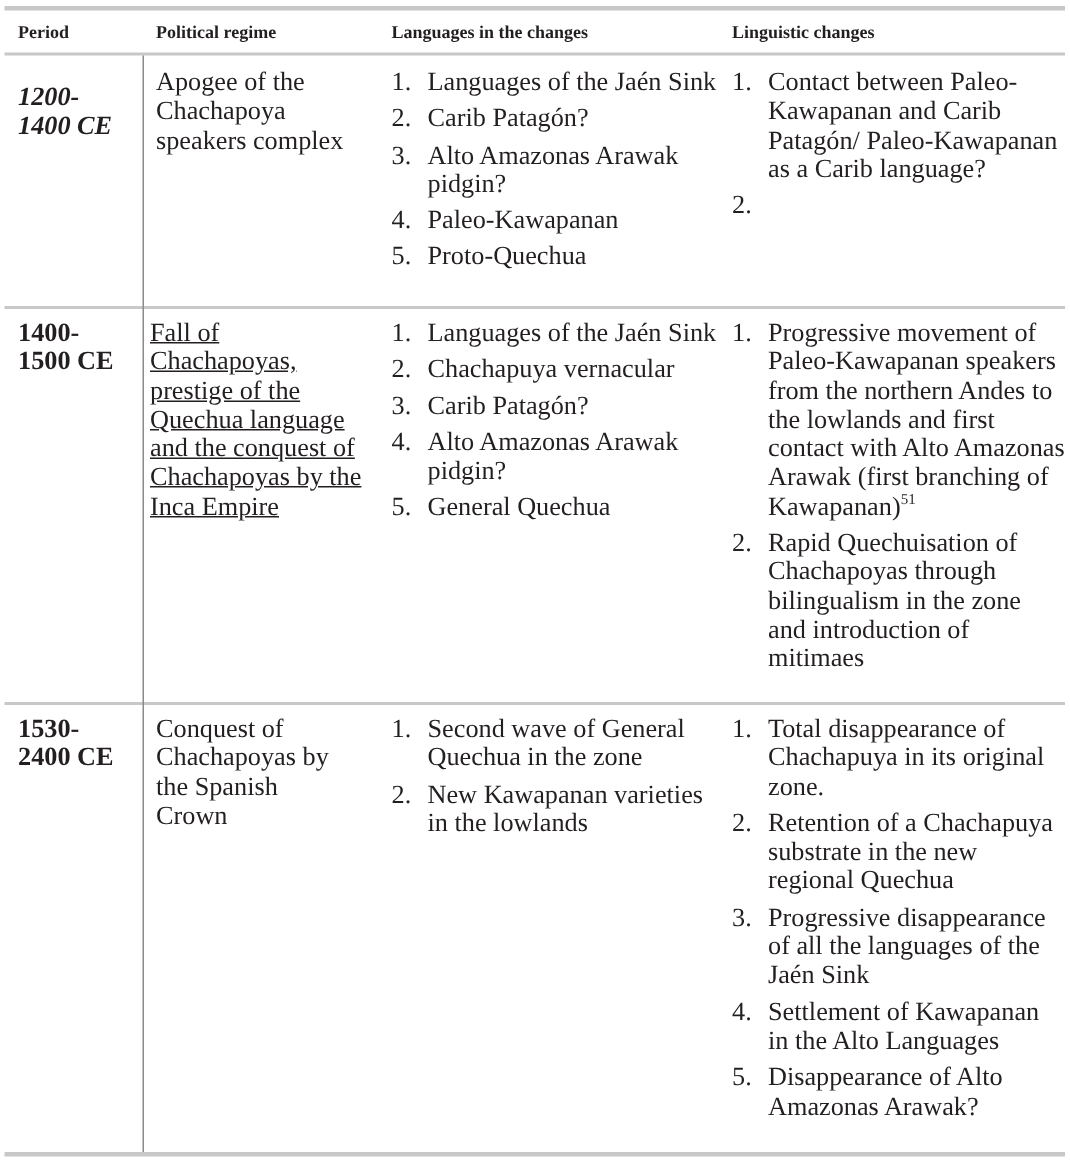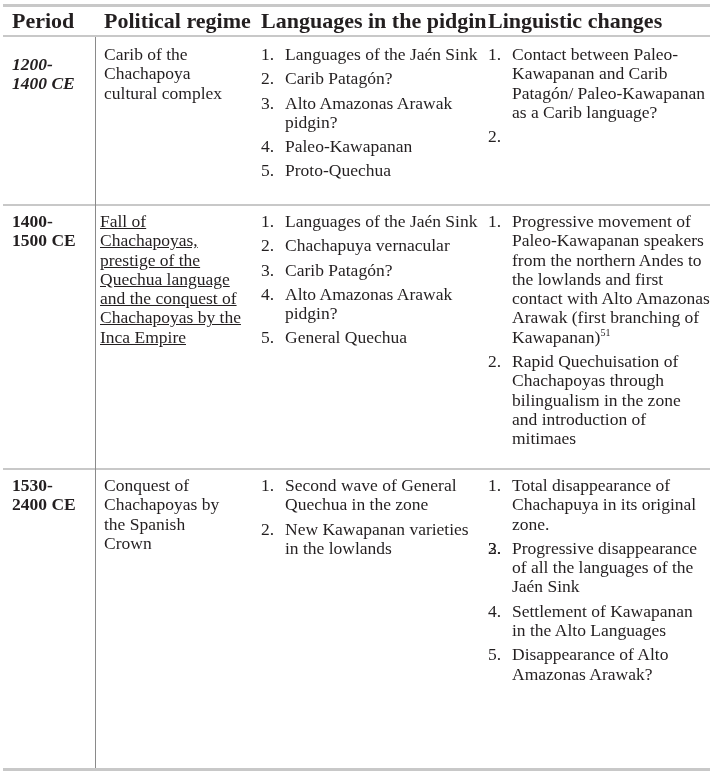--- a/index.html
+++ b/index.html
@@ -3,21 +3,21 @@
   <meta charset="utf-8">
   <style>
     html, body { margin: 0; padding: 0; background: #ffffff; }
     body { width: 713px; height: 775px; overflow: hidden; position: relative;
            font-family: "Liberation Serif", "DejaVu Serif", serif; color: #231f20; }
     .table { position: absolute; left: 3px; top: 4px; width: 707px; }
     .rule { position: absolute; left: 0; width: 707px; background: #c8c8c8; }
     .rule.thick { height: 3px; }
     .rule.thin { height: 2px; }
     .vline { position: absolute; left: 92px; width: 1px; background: #8a8a8a; }
-    .hdr { position: absolute; top: 7px; font-weight: bold; font-size: 22px; line-height: 20px; }
+    .hdr { position: absolute; top: 7px; font-weight: bold; font-size: 12px; line-height: 20px; }
     .cell { position: absolute; font-size: 17.5px; line-height: 19.3px; }
     .period { font-weight: bold; }
     ol { list-style: none; margin: 0; padding: 0; }
     li { position: relative; padding-left: 24px; margin: 0 0 5px 0; }
     li .num { position: absolute; left: 0; top: 0; }
     .sup { font-size: 10px; vertical-align: super; line-height: 0; }
   </style>
 </head>
 <body>
 
@@ -25,28 +25,28 @@
 
   <div class="rule thick" style="top:0px"></div>
   <div class="rule thin" style="top:31px"></div>
   <div class="rule thin" style="top:200px"></div>
   <div class="rule thin" style="top:464px"></div>
   <div class="rule thick" style="top:764px"></div>
   <div class="vline" style="top:33px; height:731px;"></div>
 
   <div class="hdr" style="left:9px">Period</div>
   <div class="hdr" style="left:101px">Political regime</div>
-  <div class="hdr" style="left:258px">Languages in the pidgin</div>
+  <div class="hdr" style="left:258px">Languages in the changes</div>
   <div class="hdr" style="left:485px">Linguistic changes</div>
 
   <div class="cell period" style="left:9px; top:51px; width:80px;font-style:italic;">
     <div>1200-</div>
     <div>1400 CE</div>
   </div>
-  <div class="cell" style="left:101px; top:41px; width:142px;">Carib of the Chachapoya cultural complex</div>
+  <div class="cell" style="left:101px; top:41px; width:142px;">Apogee of the Chachapoya speakers complex</div>
   <div class="cell" style="left:258px; top:41px; width:222px;">
     <ol>
       <li><span class="num">1.</span><span>Languages of the Jaén Sink</span></li>
       <li><span class="num">2.</span><span>Carib Patagón?</span></li>
       <li><span class="num">3.</span><span>Alto Amazonas Arawak pidgin?</span></li>
       <li><span class="num">4.</span><span>Paleo-Kawapanan</span></li>
       <li><span class="num">5.</span><span>Proto-Quechua</span></li>
     </ol>
   </div>
   <div class="cell" style="left:485px; top:41px; width:222px;">
@@ -84,19 +84,19 @@
   <div class="cell" style="left:101px; top:472px; width:125px;">Conquest of Chachapoyas by the Spanish Crown</div>
   <div class="cell" style="left:258px; top:472px; width:222px;">
     <ol>
       <li><span class="num">1.</span><span>Second wave of General Quechua in the zone</span></li>
       <li><span class="num">2.</span><span>New Kawapanan varieties in the lowlands</span></li>
     </ol>
   </div>
   <div class="cell" style="left:485px; top:472px; width:222px;">
     <ol>
       <li><span class="num">1.</span><span>Total disappearance of Chachapuya in its original zone.</span></li>
-      <li><span class="num">2.</span></li>
+      <li><span class="num">2.</span><span>Retention of a Chachapuya substrate in the new regional Quechua</span></li>
       <li><span class="num">3.</span><span>Progressive disappearance of all the languages of the Jaén Sink</span></li>
       <li><span class="num">4.</span><span>Settlement of Kawapanan in the Alto Languages</span></li>
       <li><span class="num">5.</span><span>Disappearance of Alto Amazonas Arawak?</span></li>
     </ol>
   </div>
 </div>
 
 </body></html>

